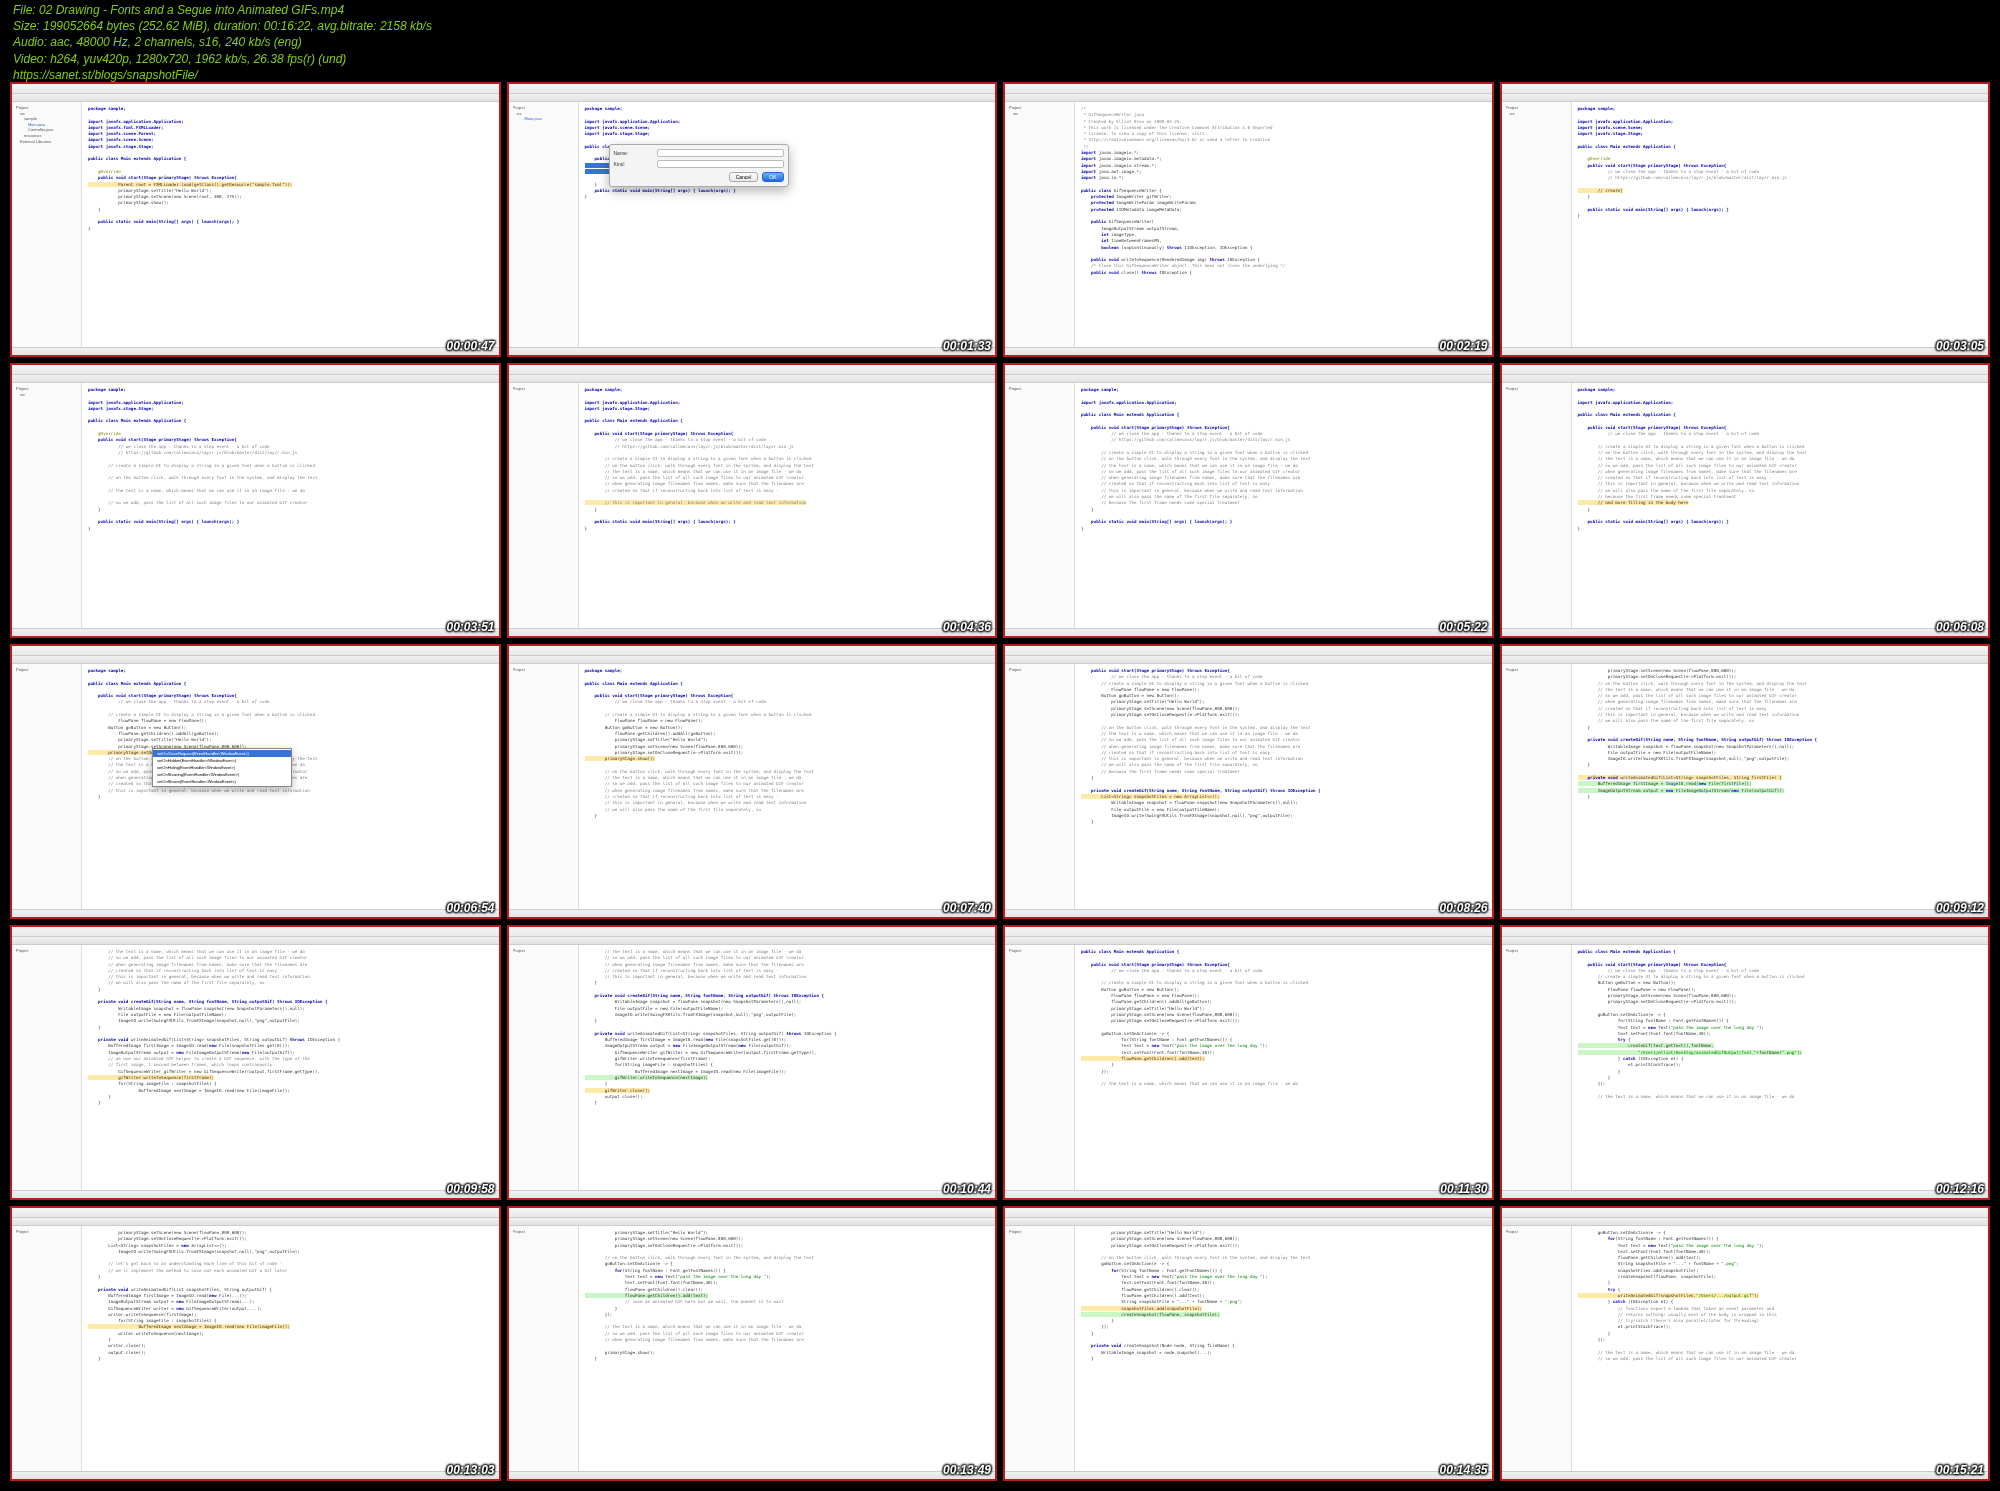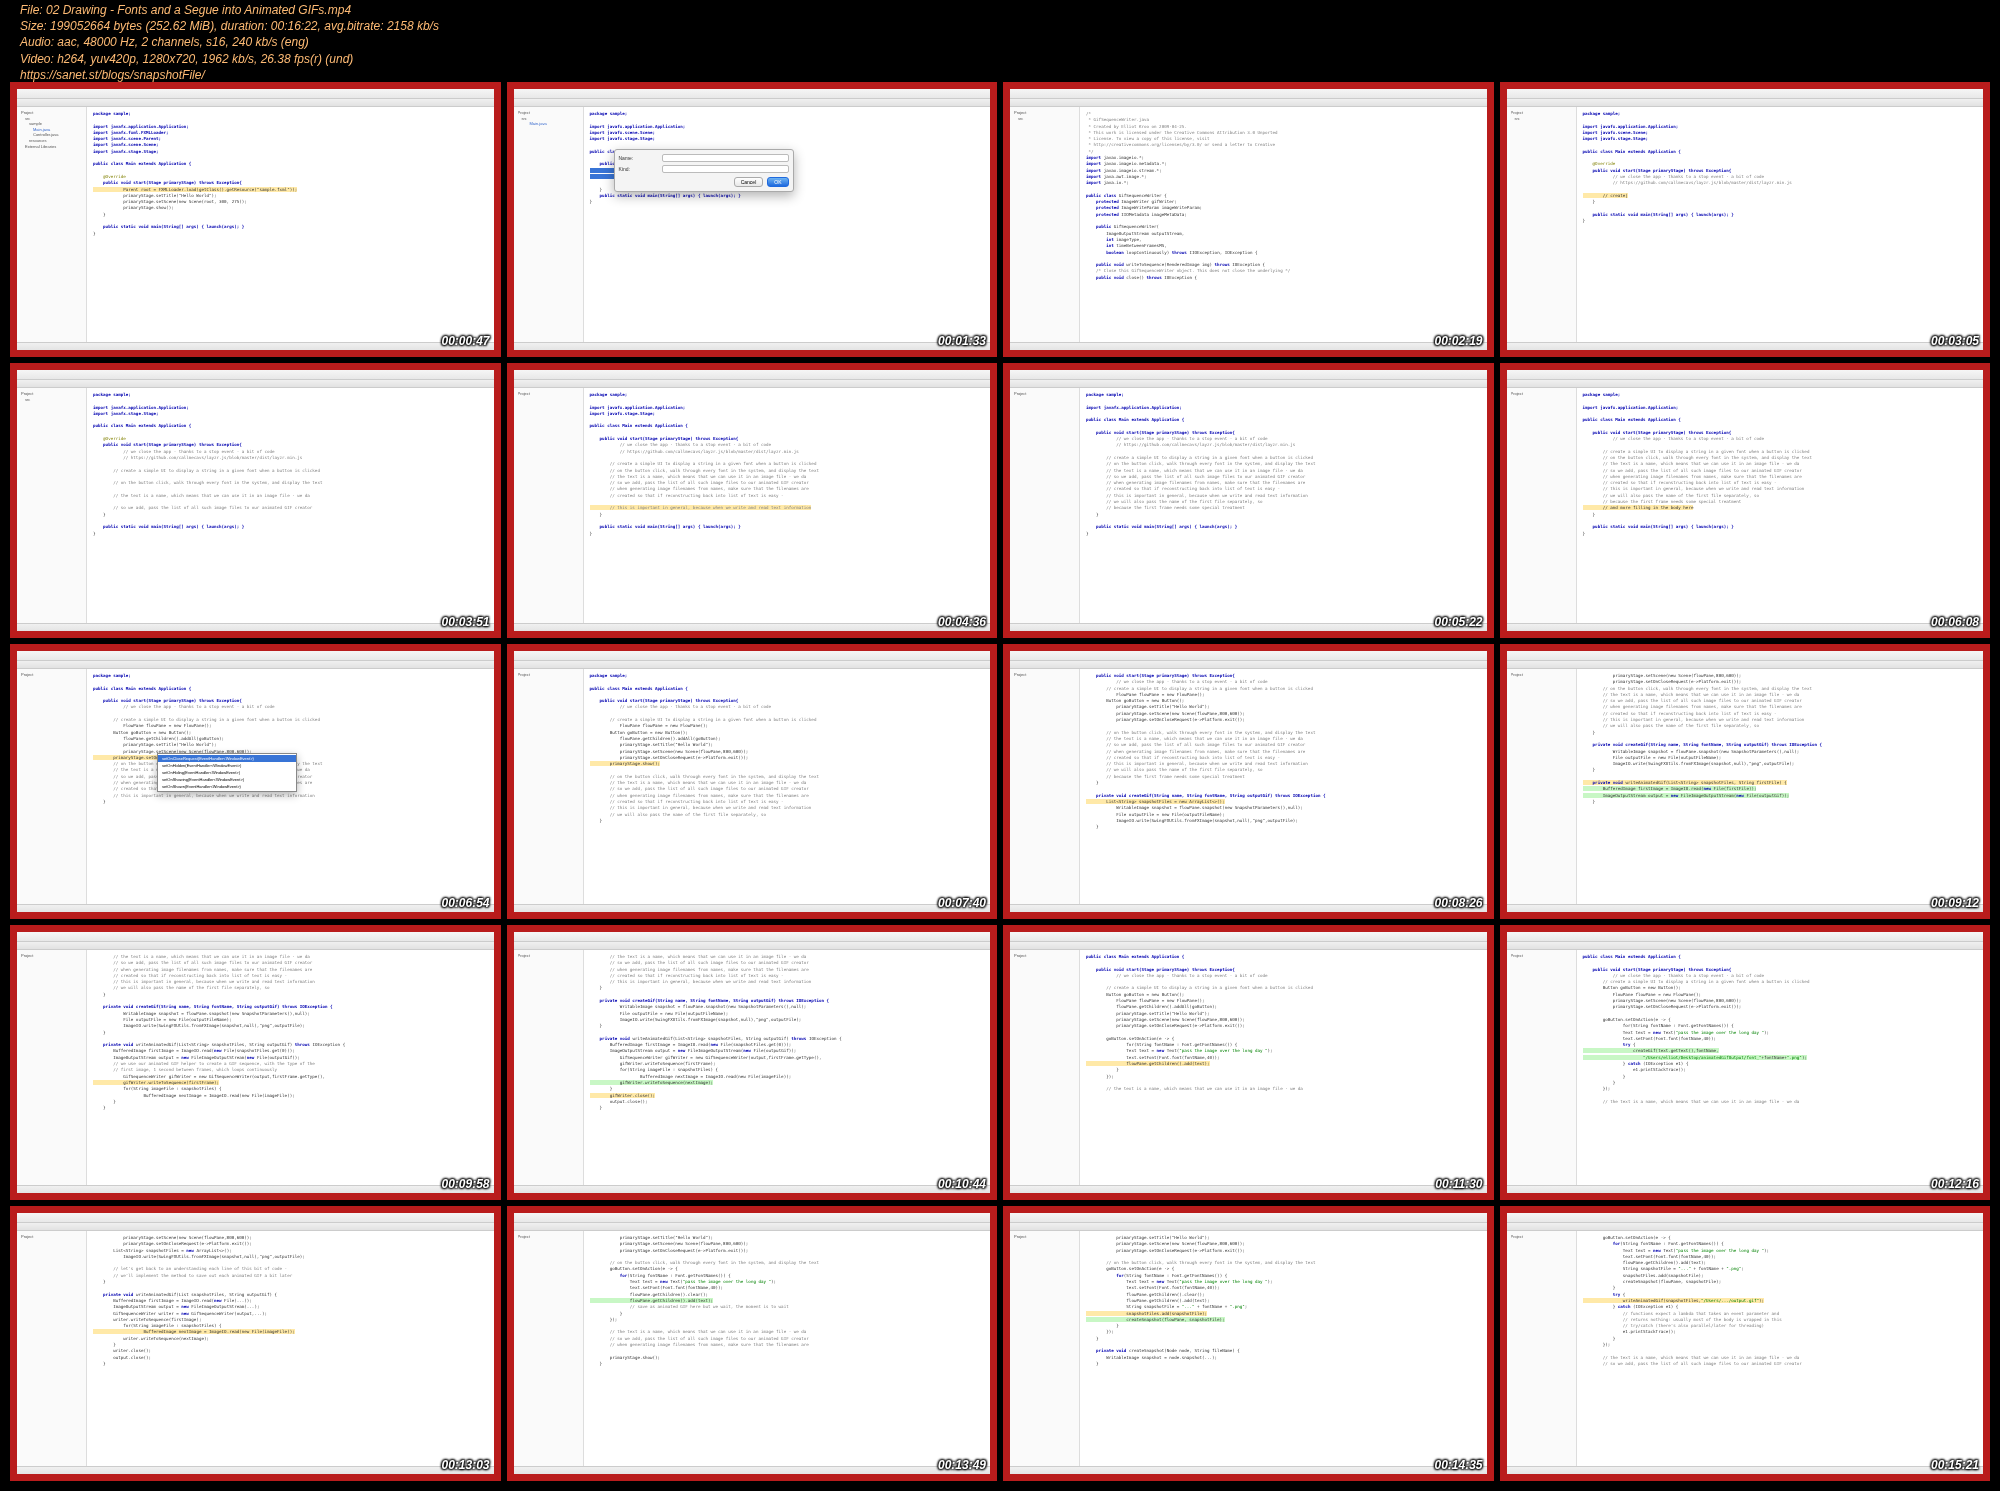--- a/index.html
+++ b/index.html
@@ -7,43 +7,43 @@
     background: #000;
     font-family: Arial, Helvetica, sans-serif;
     width: 2000px;
     height: 1491px;
     position: relative;
     overflow: hidden;
   }
   .header-info {
     position: absolute;
     top: 2px;
-    left: 20px;
-    color: #fdba74;
+    left: 13px;
+    color: #84cc16;
     font-size: 12px;
     font-style: italic;
     line-height: 1.35;
     z-index: 10;
   }
   .grid {
     position: absolute;
     top: 82px;
     left: 10px;
     right: 10px;
     bottom: 10px;
     display: grid;
     grid-template-columns: repeat(4, 1fr);
     grid-template-rows: repeat(5, 1fr);
     gap: 6px;
   }
   .thumb {
     background: #fff;
     position: relative;
     overflow: hidden;
-    border: 7px solid #b91c1c;
+    border: 2px solid #b91c1c;
     display: flex;
     flex-direction: column;
   }
   .ts {
     position: absolute;
     right: 4px;
     bottom: 2px;
     color: #fff;
     font-size: 12px;
     font-style: italic;

